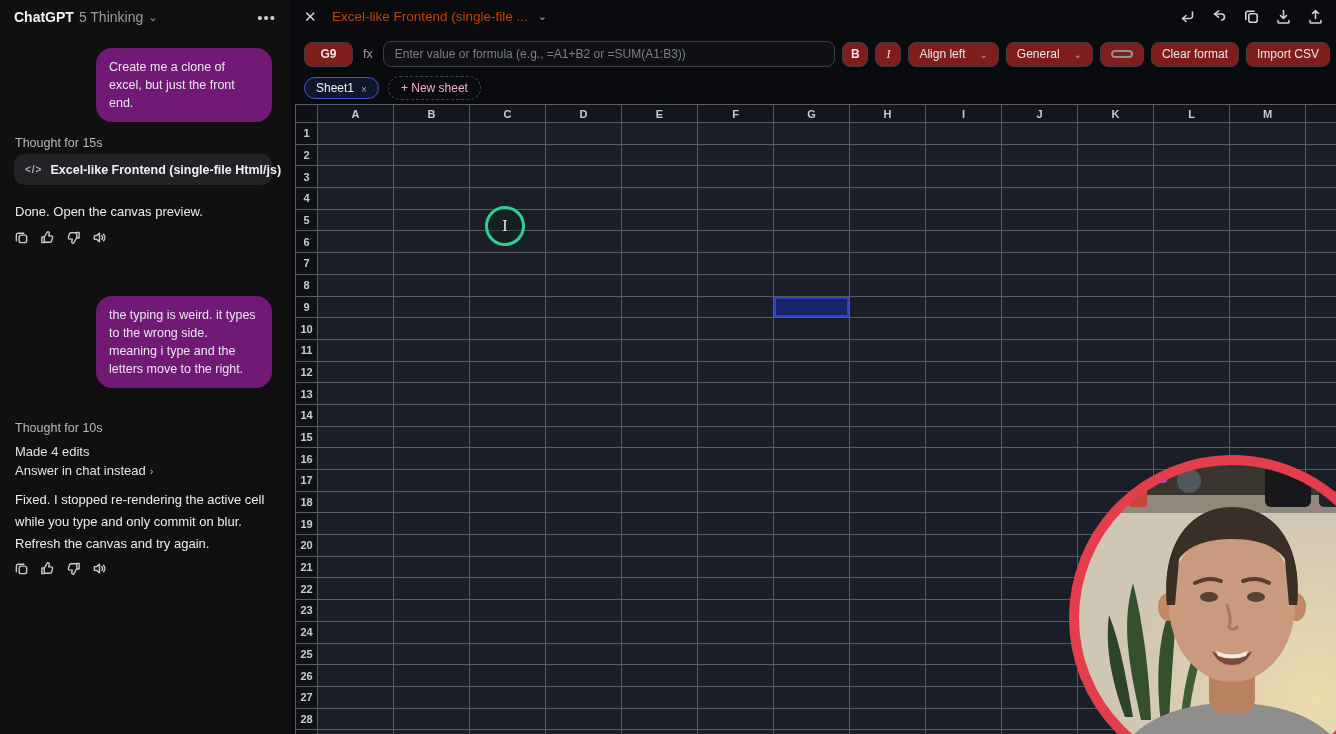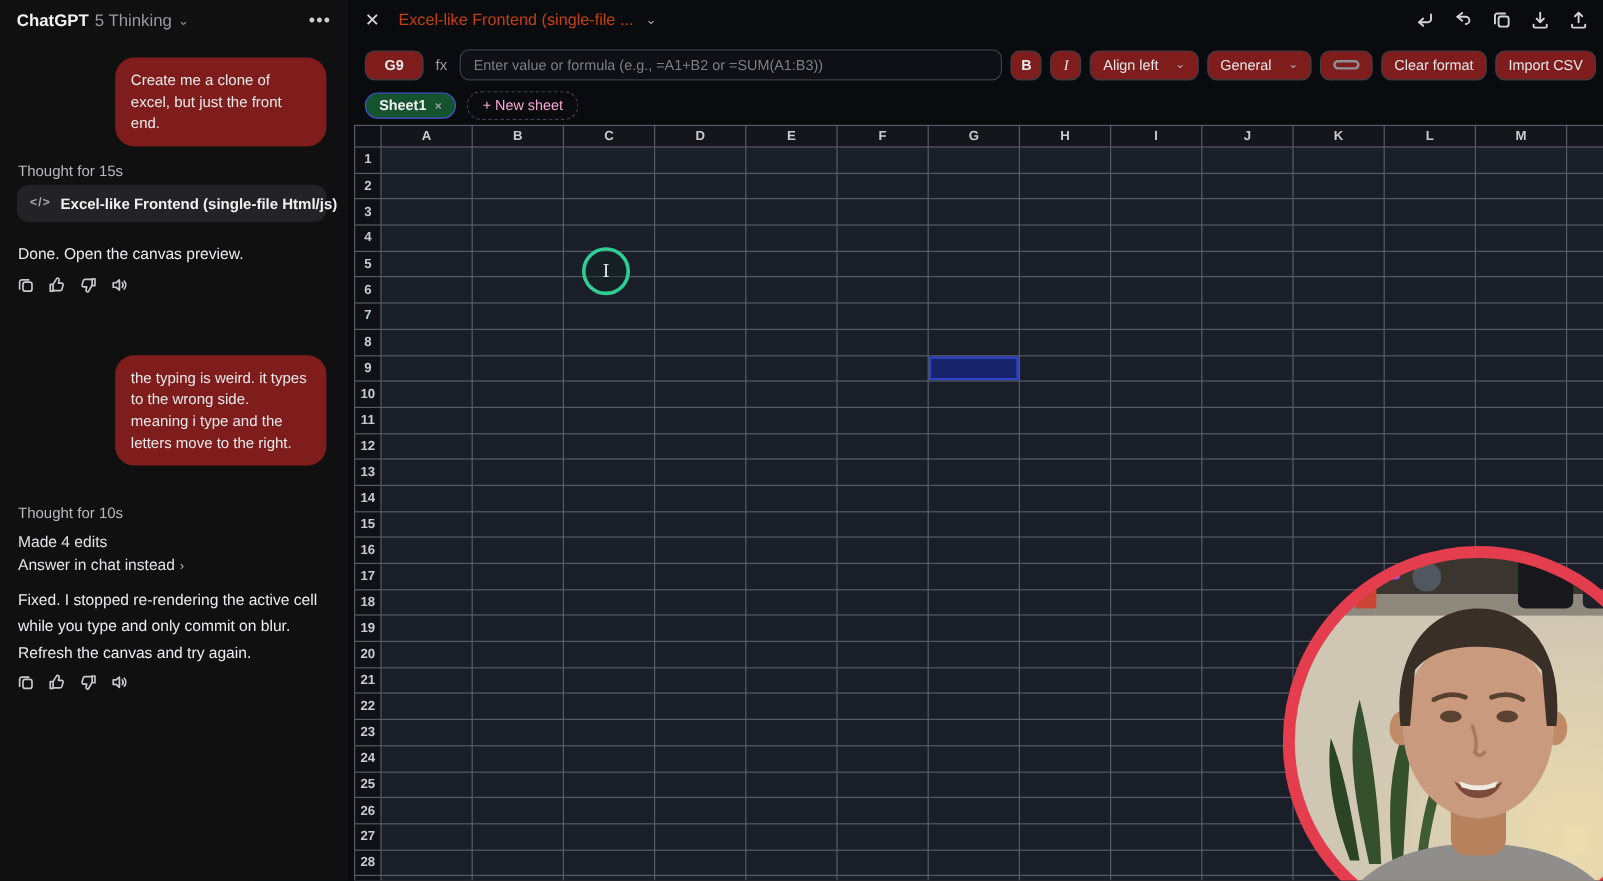--- a/index.html
+++ b/index.html
@@ -8,21 +8,21 @@
   body { display:flex; }
 
   
   .chat { position:relative; width:290px; height:734px; background:#101011; flex:0 0 290px; color:#ececec; }
   .chat-header { position:absolute; top:0; left:0; right:0; height:34px; display:flex; align-items:center; padding:0 14px;text-align:center; }
   .brand { font-size:14px; font-weight:700; color:#f2f2f2; }
   .model { font-size:14px; color:#9a9a9e; margin-left:5px; }
   .chev { font-size:11px; color:#9a9a9e; margin-left:5px; }
   .ellipsis { margin-left:auto; color:#cfcfcf; font-size:15px; letter-spacing:1px; cursor:pointer; }
 
-  .bubble { position:absolute; left:96px; width:176px; background:#7f1d1d; border-radius:16px;
+  .bubble { position:absolute; left:96px; width:176px; background:#701a75; border-radius:16px;
             padding:10px 13px; font-size:12.5px; line-height:18px; color:#e9e9ea; }
   .bubble1 { top:48px; }
   .bubble2 { top:296px; }
 
   .thought { position:absolute; left:15px; font-size:12.5px; color:#b9b9bc; }
   .thought1 { top:136px; }
   .thought2 { top:421px; }
 
   .canvas-card { position:absolute; left:14px; top:154px; width:258px; height:31px; background:#232327;
                  border-radius:10px; display:flex; align-items:center; padding:0 11px; cursor:pointer; }
@@ -63,22 +63,22 @@
              color:#e7e8ea; font-size:12px; padding:0 11px; outline:none; font-family:"Liberation Sans",sans-serif; }
   .formula::placeholder { color:#7b7f88; }
   .bold-b { width:26px; font-weight:700; padding:0; }
   .ital-i { width:26px; font-style:italic; font-family:"Liberation Serif",serif; padding:0; }
   .select-btn { gap:14px; }
   .select-btn .sel-chev { font-size:10px; color:#a9abb0; }
   .swatch-btn { width:44px; }
   .swatch { width:22px; height:8px; border:2px solid #8e9196; border-radius:4px; }
 
   .tabs-row { position:absolute; top:76px; left:14px; display:flex; gap:9px; align-items:center; }
-  .sheet-tab { display:flex; align-items:flex-end; gap:7px; border:1.5px solid #4553d8; background:#14532d;
-               border-radius:14px; padding:3px 11px; cursor:pointer;font-weight:bold; }
+  .sheet-tab { display:flex; align-items:flex-end; gap:7px; border:1.5px solid #4553d8; background:#0f172a;
+               border-radius:14px; padding:3px 11px; cursor:pointer; }
   .sheet-name { color:#f1f1f3; font-size:12px; }
   .sheet-x { color:#9ba0a8; font-size:10px; cursor:pointer; }
   .new-sheet { border:1px dashed #3c4550; border-radius:14px; padding:4px 12px;
                color:#f9a8d4; font-size:12px; cursor:pointer; }
 
   
   #grid { position:absolute; top:104px; left:5px; width:calc(100% - 5px); height:630px; overflow:hidden;
           display:grid; grid-template-columns:21px repeat(13,75px) minmax(30px,1fr);
           grid-template-rows:17px repeat(29,20.7px); gap:1px; background:#565b63; padding:1px 0 0 1px; }
   .g-corner { background:#0f1116; }

